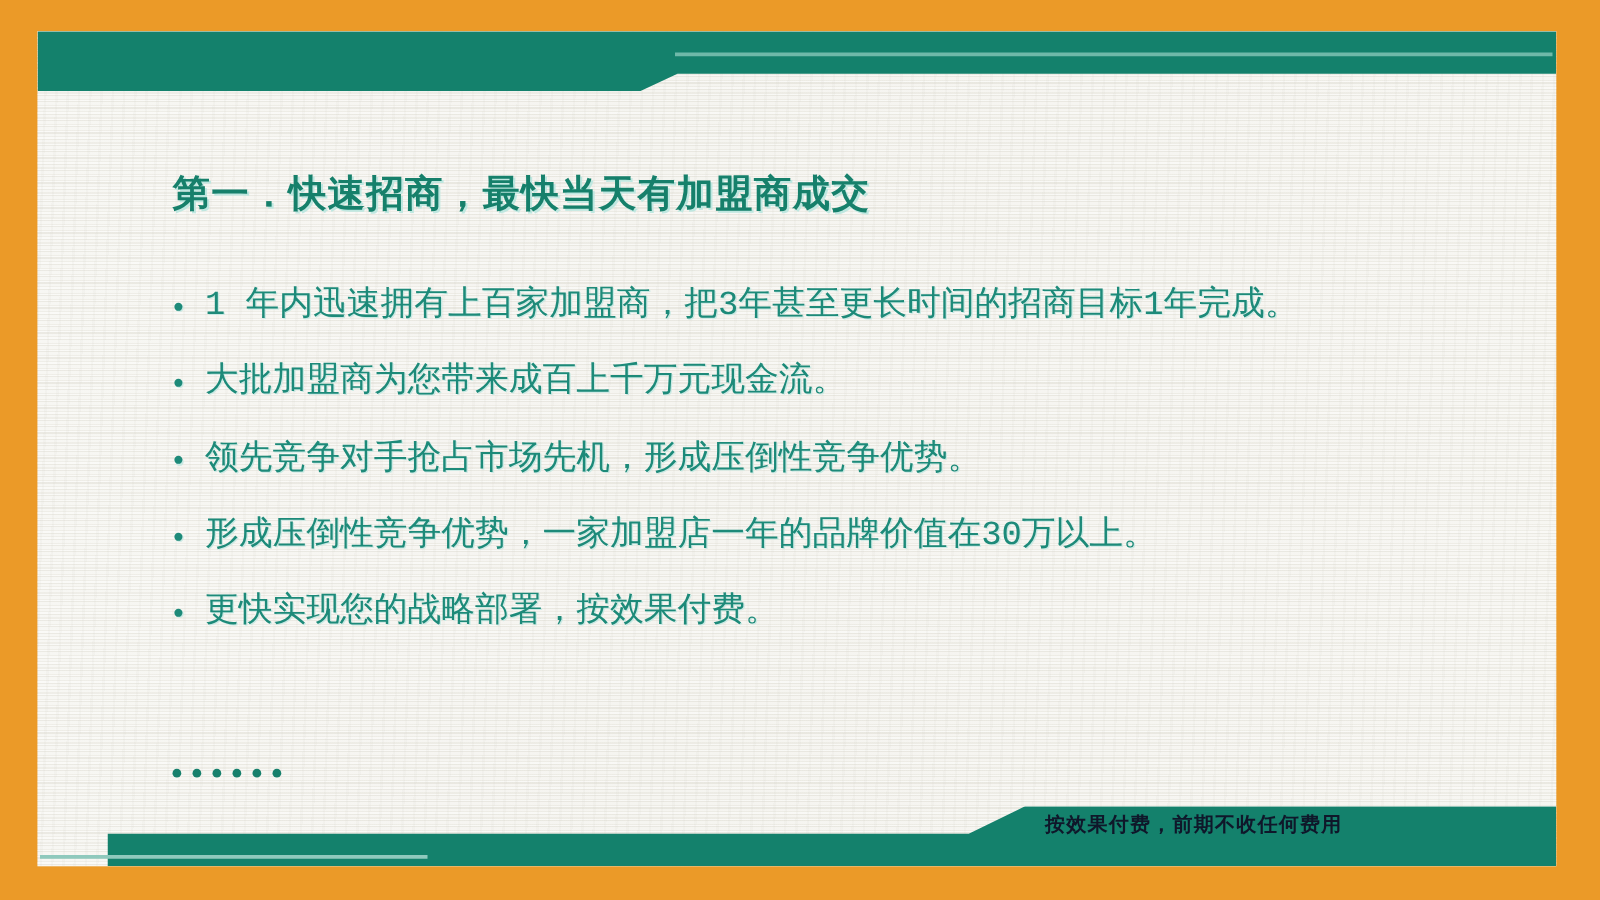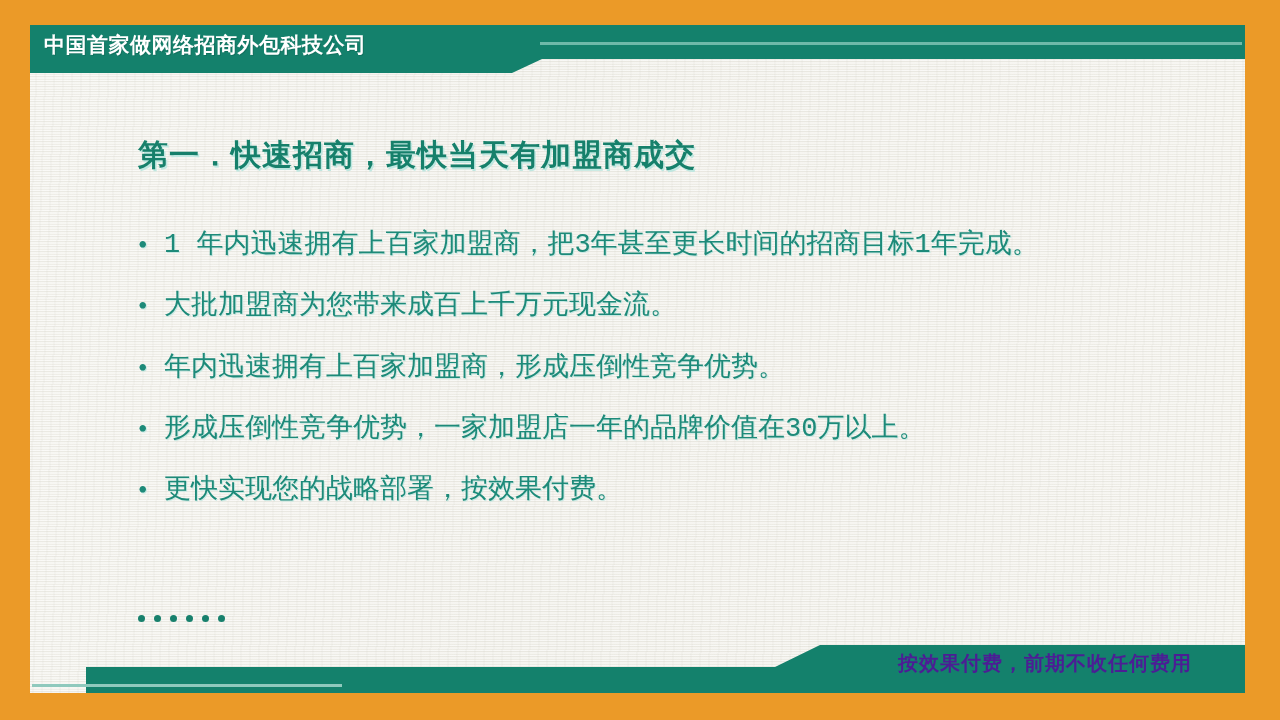--- a/index.html
+++ b/index.html
@@ -178,62 +178,61 @@
   .footer-hairline {
     position: absolute;
     left: 32px;
     top: 684px;
     width: 310px;
     height: 3px;
     background: #8fc9bd;
   }
   .footer-text {
     position: absolute;
-    left: 898px;
+    left: 836px;
     top: 650px;
     font-family: "Liberation Sans", sans-serif;
     font-weight: bold;
-    font-size: 20px;
+    font-size: 16px;
     letter-spacing: 1px;
-    color: #4c1d95;
+    color: #0f172a;
     white-space: nowrap;
   }
 </style>
 </head>
 <body>
 
 <div id="slide">
 
   <div class="paper">
     <div class="paper-grain"></div>
   </div>
 
   <div class="header-band"></div>
   <div class="header-hairline"></div>
-  <div class="header-title">中国首家做网络招商外包科技公司</div>
 
   <div class="content">
 
     <div class="slide-title">第一．快速招商，最快当天有加盟商成交</div>
 
     <div class="bullets">
 
       <div class="bullet">
         <span class="bullet-dot">•</span>
         <span class="bullet-text"> 1 年内迅速拥有上百家加盟商，把3年甚至更长时间的招商目标1年完成。</span>
       </div>
 
       <div class="bullet">
         <span class="bullet-dot">•</span>
         <span class="bullet-text">大批加盟商为您带来成百上千万元现金流。</span>
       </div>
 
       <div class="bullet">
         <span class="bullet-dot">•</span>
-        <span class="bullet-text">年内迅速拥有上百家加盟商，形成压倒性竞争优势。</span>
+        <span class="bullet-text">领先竞争对手抢占市场先机，形成压倒性竞争优势。</span>
       </div>
 
       <div class="bullet">
         <span class="bullet-dot">•</span>
         <span class="bullet-text">形成压倒性竞争优势，一家加盟店一年的品牌价值在30万以上。</span>
       </div>
 
       <div class="bullet">
         <span class="bullet-dot">•</span>
         <span class="bullet-text">更快实现您的战略部署，按效果付费。</span>

